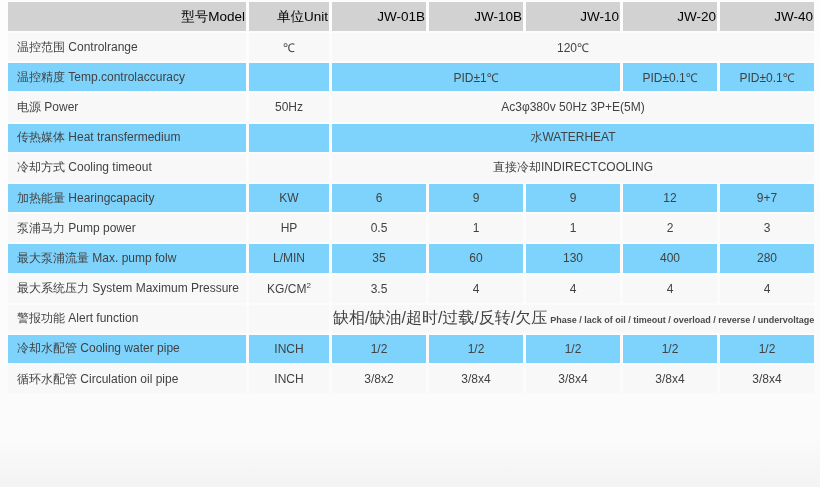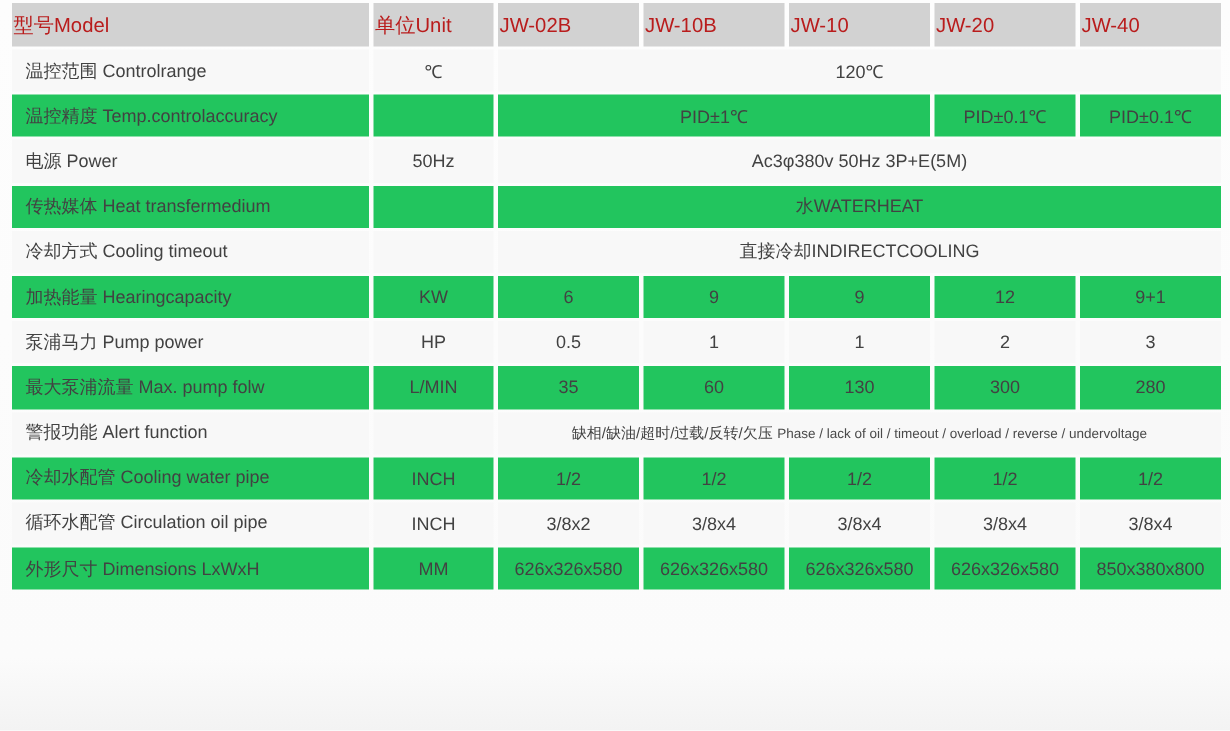--- a/index.html
+++ b/index.html
@@ -18,60 +18,60 @@
     margin-left:5px;
   }
   col.c-label { width:238px; }
   col.c-unit  { width:80px; }
   col.c-model { width:94px; }
   th {
     background:#d2d2d2;
     height:27px;
     font-weight:normal;
     font-size:13.5px;
-    color:#b91c1c;
-    text-align:left;
+    color:#000000;
+    text-align:right;
   }
   td {
     height:26.2px;
     font-size:12px;
     text-align:center;
     color:#424242;
     white-space:nowrap;
     overflow:hidden;
   }
-  tr.dark  td { background:#22c55e; }
+  tr.dark  td { background:#7dd3fc; }
   tr.light td { background:#f8f8f8; }
   td.label {
     text-align:left;
     padding-left:9px;
     font-size:12px;
   }
   sup.u2 { font-size:8px; vertical-align:super; }
-  .alert-cn { font-size:10px; }
-  .alert-en { font-size:9px; font-weight:normal; color:#4a4a4a; margin-left:3px; }
+  .alert-cn { font-size:16px; }
+  .alert-en { font-size:9px; font-weight:bold; color:#4a4a4a; margin-left:3px; }
 </style>
 </head>
 <body>
 
 <table class="spec">
   <colgroup>
     <col class="c-label">
       <col class="c-unit">
     <col class="c-model">
       <col class="c-model">
       <col class="c-model">
       <col class="c-model">
       <col class="c-model">
   </colgroup>
   <tbody>
       <tr>
     <th>型号Model</th>
     <th>单位Unit</th>
-    <th>JW-02B</th>
+    <th>JW-01B</th>
     <th>JW-10B</th>
     <th>JW-10</th>
     <th>JW-20</th>
     <th>JW-40</th>
   </tr>
 
   <tr class="light">
     <td class="label">温控范围 Controlrange</td>
     <td>℃</td>
     <td colspan="5">120℃</td>
@@ -103,43 +103,52 @@
     <td colspan="5">直接冷却INDIRECTCOOLING</td>
   </tr>
 
   <tr class="dark">
     <td class="label">加热能量 Hearingcapacity</td>
     <td>KW</td>
     <td>6</td>
     <td>9</td>
     <td>9</td>
     <td>12</td>
-    <td>9+1</td>
+    <td>9+7</td>
   </tr>
 
   <tr class="light">
     <td class="label">泵浦马力 Pump power</td>
     <td>HP</td>
     <td>0.5</td>
     <td>1</td>
     <td>1</td>
     <td>2</td>
     <td>3</td>
   </tr>
 
   <tr class="dark">
     <td class="label">最大泵浦流量 Max. pump folw</td>
     <td>L/MIN</td>
     <td>35</td>
     <td>60</td>
     <td>130</td>
-    <td>300</td>
+    <td>400</td>
     <td>280</td>
   </tr>
 
+  <tr class="light">
+    <td class="label">最大系统压力 System Maximum Pressure</td>
+    <td><span>KG/CM</span><sup class="u2">2</sup></td>
+    <td>3.5</td>
+    <td>4</td>
+    <td>4</td>
+    <td>4</td>
+    <td>4</td>
+  </tr>
 
 
   <tr class="light">
     <td class="label">警报功能 Alert function</td>
     <td></td>
     <td colspan="5">
       <span class="alert-cn">缺相/缺油/超时/过载/反转/欠压</span><span class="alert-en">Phase / lack of oil / timeout / overload / reverse / undervoltage</span>
     </td>
   </tr>
 
@@ -156,24 +165,15 @@
   <tr class="light">
     <td class="label">循环水配管 Circulation oil pipe</td>
     <td>INCH</td>
     <td>3/8x2</td>
     <td>3/8x4</td>
     <td>3/8x4</td>
     <td>3/8x4</td>
     <td>3/8x4</td>
   </tr>
 
-  <tr class="dark">
-    <td class="label">外形尺寸 Dimensions LxWxH</td>
-    <td>MM</td>
-    <td>626x326x580</td>
-    <td>626x326x580</td>
-    <td>626x326x580</td>
-    <td>626x326x580</td>
-    <td>850x380x800</td>
-  </tr>
 
 </tbody>
   </table>
 
 </body></html>

